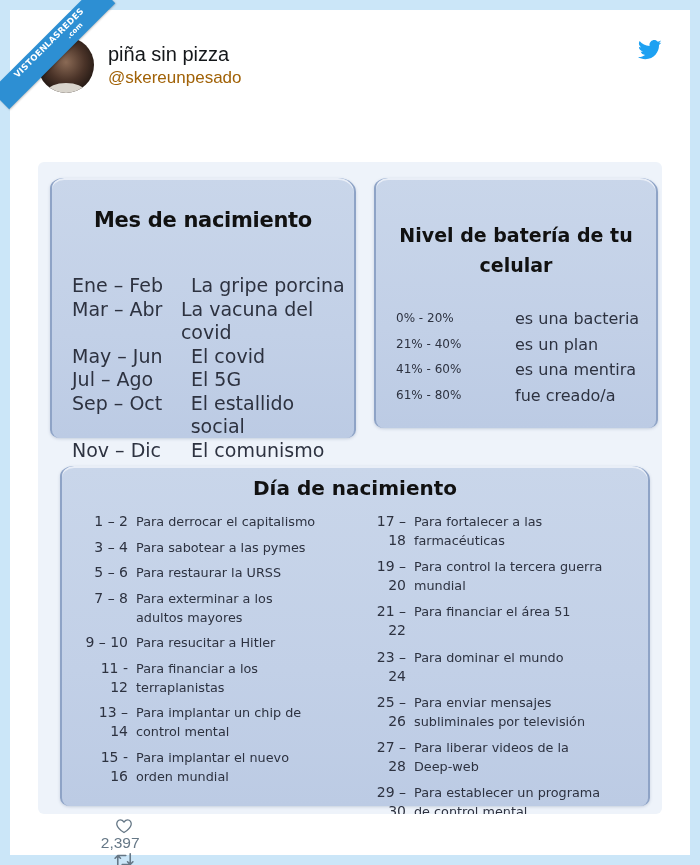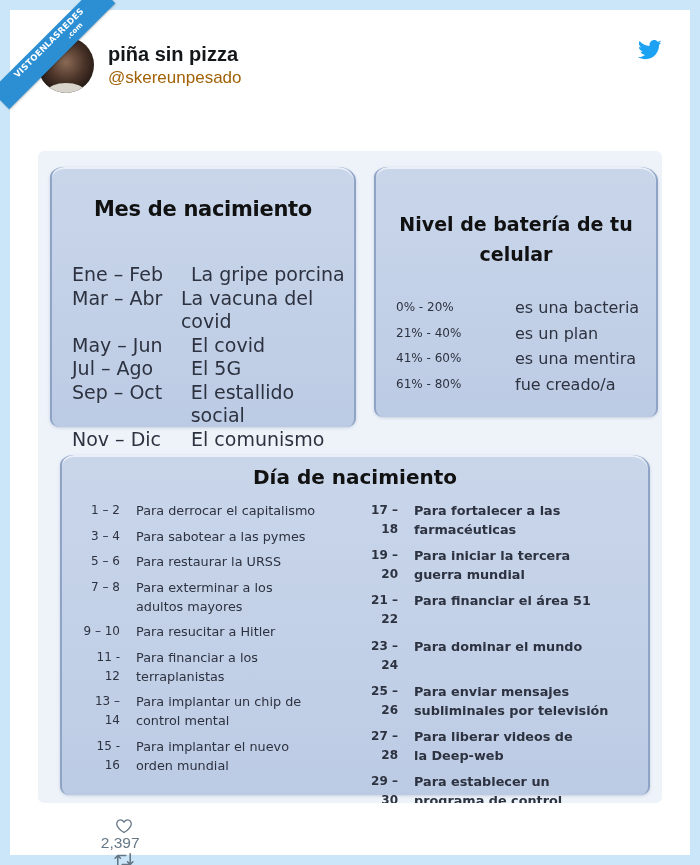--- a/index.html
+++ b/index.html
@@ -38,26 +38,26 @@
   .avatar {
     width: 56px; height: 56px; border-radius: 50%;
     background: radial-gradient(circle at 50% 45%, #8a6a55 0%, #4a3328 45%, #1c1410 80%);
     position: relative; overflow: hidden;
   }
   .avatar::after {
     content: ""; position: absolute; left: 10px; bottom: -6px; width: 36px; height: 16px;
     background: #d8d4cc; border-radius: 50% 50% 0 0;
   }
   .names { margin-left: 14px; }
-  .display-name { font-weight: bold; font-size: 20px; color: #14171a; line-height: 24px; }
+  .display-name { font-weight: normal; font-size: 20px; color: #14171a; line-height: 24px; }
   .handle { font-size: 17px; color: #a16207; line-height: 22px; margin-top: 1px; }
   .twitter-bird { position: absolute; right: 28px; top: 30px; width: 24px; height: 20px; }
 
   .media {
-    position: absolute; left: 28px; top: 141px;
+    position: absolute; left: 28px; top: 152px;
     width: 624px; height: 652px;
     background: #eef3fa;
     border-radius: 6px;
     overflow: hidden;
   }
   .panel {
     position: absolute;
     background: linear-gradient(180deg, #c9d6ea 0%, #c2d0e7 60%, #bccbe4 100%);
     border-left: 2px solid #8ea3c6;
     border-right: 2px solid #8ea3c6;
@@ -78,23 +78,23 @@
   .p-bat .panel-title { font-size: 19px; margin-top: 42px; line-height: 30px; padding: 0 10px; }
   .bat-list { position: absolute; left: 20px; top: 128px; }
   .bat-row { display: flex; font-size: 15px; line-height: 25.5px; color: #2d3240; }
   .bat-row .k { width: 119px; font-size: 12px; }
   .bat-row .v { font-size: 16px; }
 
   .p-dia { left: 22px; top: 304px; width: 590px; height: 340px; }
   .p-dia .panel-title { font-size: 20px; margin-top: 10px; }
   .dia-col { position: absolute; top: 46px; }
   .dia-col.left { left: 18px; width: 290px; }
-  .dia-col.right { left: 296px; width: 290px; font-weight: bold; }
+  .dia-col.right { left: 296px; width: 290px; }
   .dia-row { display: flex; font-size: 12.8px; line-height: 19px; margin-bottom: 6.5px; color: #2d3240; }
-  .dia-row .k { width: 56px; text-align: right; padding-right: 16px; font-size: 12px; flex-shrink: 0; }
+  .dia-row .k { width: 56px; text-align: right; padding-right: 8px; font-size: 14px; flex-shrink: 0; }
   .dia-row .v { flex: 1; }
   .dia-col.right .dia-row { margin-bottom: 7.2px; }
 
   .footer { position: absolute; left: 28px; top: 808px; display: flex; align-items: center; color: #657786; font-size: 15.5px; flex-direction: column; }
   .footer .ico { width: 18px; height: 16px; margin-right: 4px; }
   .footer .num { margin-right: 12px; }
   .footer .time { margin-left: 4px; }
 </style>
 </head>
 <body>
@@ -206,21 +206,21 @@
             <span class="v" style="max-width:170px">Para implantar el nuevo orden mundial</span>
           </div>
       </div>
       <div class="dia-col right">
         <div class="dia-row">
             <span class="k">17 – 18</span>
             <span class="v" style="max-width:160px">Para fortalecer a las farmacéuticas</span>
           </div>
         <div class="dia-row">
             <span class="k">19 – 20</span>
-            <span class="v" style="max-width:200px">Para iniciar la tercera guerra mundial</span>
+            <span class="v" style="max-width:200px">Para control la tercera guerra mundial</span>
           </div>
         <div class="dia-row">
             <span class="k">21 – 22</span>
             <span class="v">Para financiar el área 51</span>
           </div>
         <div class="dia-row">
             <span class="k">23 – 24</span>
             <span class="v">Para dominar el mundo</span>
           </div>
         <div class="dia-row">

